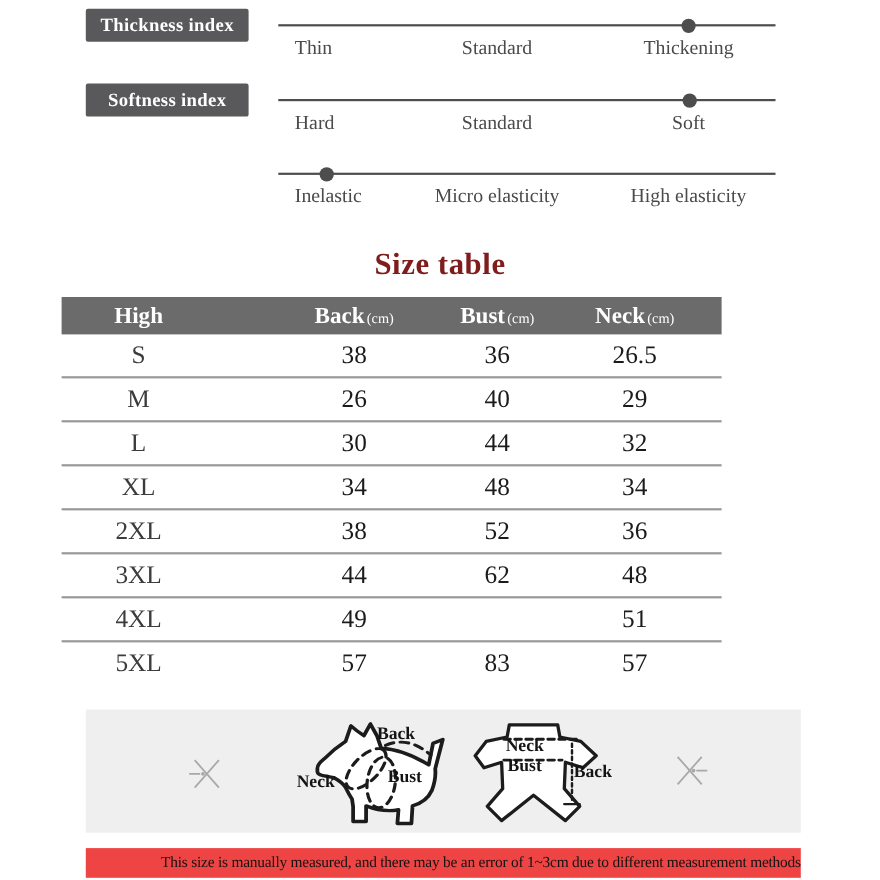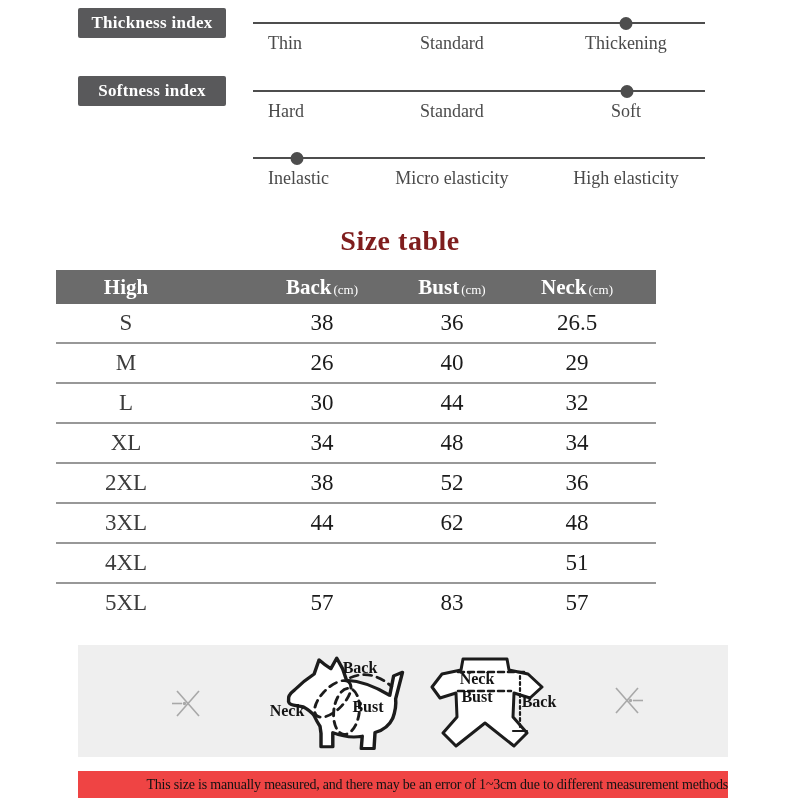--- a/index.html
+++ b/index.html
@@ -149,20 +149,21 @@
       <div class="cell c4">36</div>
     </div>
     <div class="tbl-row">
       <div class="cell c1">3XL</div>
       <div class="cell c2">44</div>
       <div class="cell c3">62</div>
       <div class="cell c4">48</div>
     </div>
     <div class="tbl-row">
       <div class="cell c1">4XL</div>
+      <div class="cell c2">49</div>
       <div class="cell c4">51</div>
     </div>
     <div class="tbl-row">
       <div class="cell c1">5XL</div>
       <div class="cell c2">57</div>
       <div class="cell c3">83</div>
       <div class="cell c4">57</div>
     </div>
   </div>
 

